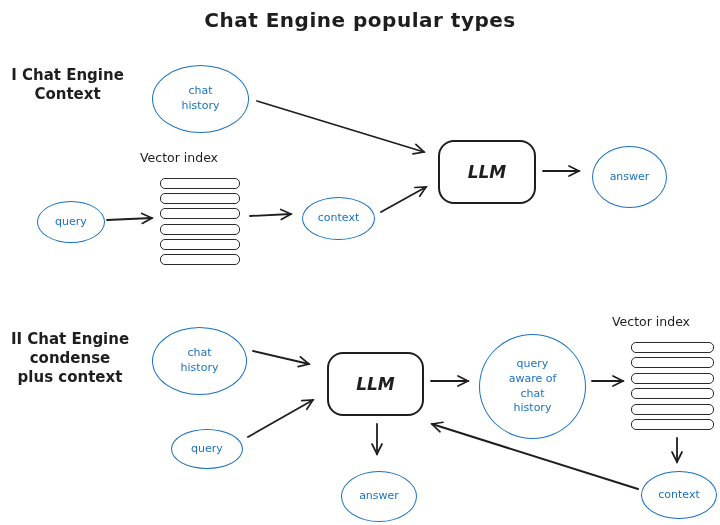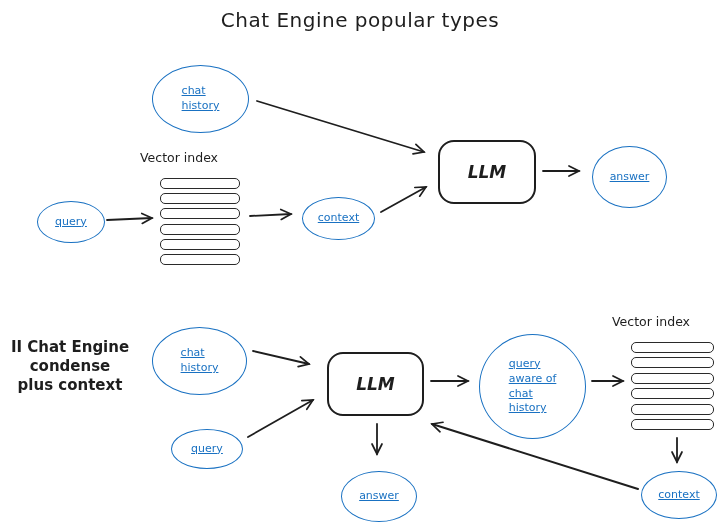--- a/index.html
+++ b/index.html
@@ -12,41 +12,40 @@
     position:relative;
     width:720px;height:525px;
     background:var(--bg);
     font-family:"DejaVu Sans","Liberation Sans",sans-serif;
     color:var(--ink);
     overflow:hidden;
   }
   .title{
     position:absolute;left:0;right:0;top:8px;
     text-align:center;
-    font-size:20px;font-weight:400;letter-spacing:0.5px;
+    font-size:20px;font-weight:700;letter-spacing:0.5px;
     color:var(--ink);
   }
   .arrows{
     position:absolute;left:0;top:0;width:720px;height:525px;
     pointer-events:none;
   }
   .section-label{
     position:absolute;
     font-size:15px;font-weight:600;line-height:1.25;
     text-align:center;white-space:pre-line;color:var(--ink);
   }
   .ellipse{
     position:absolute;
     border:1.7px solid var(--accent);
     border-radius:50%;
     display:flex;align-items:center;justify-content:center;
     color:var(--accent);
-    font-size:11px;line-height:1.35;
+    font-size:11px;line-height:1.35;text-align:center;
     background:transparent;
-    text-decoration:underline;
   }
   .ellipse span{white-space:pre-line;}
   .llm-box{
     position:absolute;
     border:2px solid var(--ink);
     border-radius:16px;
     display:flex;align-items:center;justify-content:center;
     font-size:17px;font-style:italic;font-weight:600;
     color:var(--ink);
     background:transparent;
@@ -89,20 +88,22 @@
 
     <line x1="253" y1="351" x2="309" y2="364" stroke="#1e1e1e" stroke-width="1.8" stroke-linecap="round" marker-end="url(#ah)"></line>
     <line x1="248" y1="437" x2="313" y2="400" stroke="#1e1e1e" stroke-width="1.8" stroke-linecap="round" marker-end="url(#ah)"></line>
     <line x1="431" y1="381" x2="468" y2="381" stroke="#1e1e1e" stroke-width="1.8" stroke-linecap="round" marker-end="url(#ah)"></line>
     <line x1="592" y1="381" x2="623" y2="381" stroke="#1e1e1e" stroke-width="1.8" stroke-linecap="round" marker-end="url(#ah)"></line>
     <line x1="677" y1="438" x2="677" y2="462" stroke="#1e1e1e" stroke-width="1.8" stroke-linecap="round" marker-end="url(#ah)"></line>
     <line x1="638" y1="489" x2="432" y2="424" stroke="#1e1e1e" stroke-width="2" stroke-linecap="round" marker-end="url(#ah)"></line>
     <line x1="377" y1="424" x2="377" y2="454" stroke="#1e1e1e" stroke-width="1.8" stroke-linecap="round" marker-end="url(#ah)"></line>
   </svg>
 
+  <div class="section-label" style="left:0;top:66px;width:135px;">I Chat Engine
+Context</div>
 
   <div class="ellipse" style="left:152px;top:65px;width:95px;height:66px;">
     <span>chat
 history</span>
   </div>
 
   <div class="stack-label" style="left:140px;top:150px;width:120px;">Vector index</div>
 
   <div class="stack" style="left:160px;top:178px;width:80px;height:87px;">
     <div class="bar"></div>
@@ -122,21 +123,21 @@
   </div>
 
   <div class="llm-box" style="left:438px;top:140px;width:94px;height:60px;">
     <span>LLM</span>
   </div>
 
   <div class="ellipse" style="left:592px;top:146px;width:73px;height:60px;">
     <span>answer</span>
   </div>
 
-  <div class="section-label" style="left:0;top:330px;width:140px;margin-top:8px;">II Chat Engine
+  <div class="section-label" style="left:0;top:330px;width:140px;">II Chat Engine
 condense
 plus context</div>
 
   <div class="ellipse" style="left:152px;top:327px;width:93px;height:66px;">
     <span>chat
 history</span>
   </div>
 
   <div class="ellipse" style="left:171px;top:429px;width:70px;height:38px;">
     <span>query</span>

